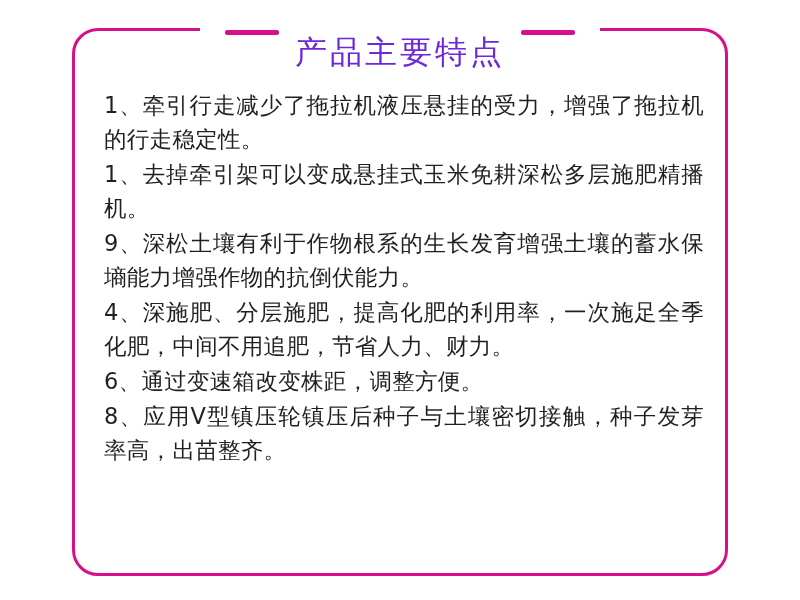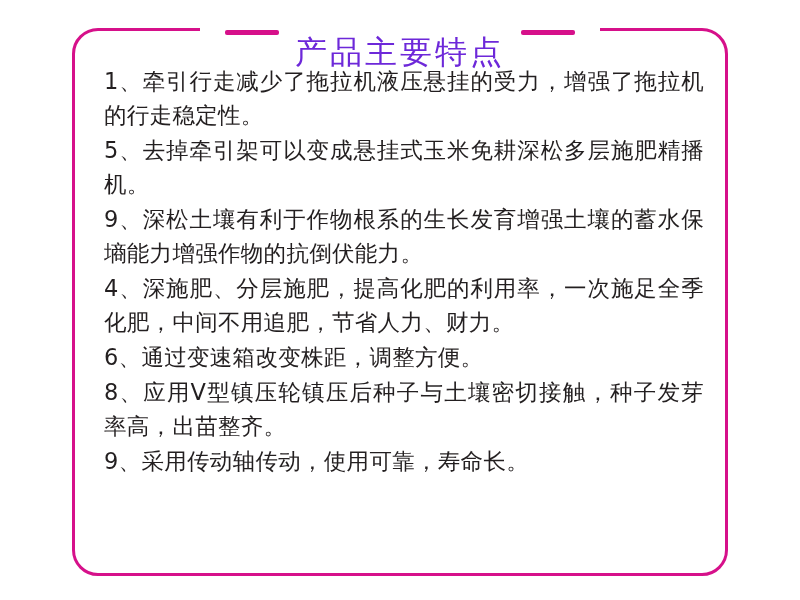--- a/index.html
+++ b/index.html
@@ -73,21 +73,21 @@
     color: #6d28d9;
     letter-spacing: 3px;
     line-height: 1;
     white-space: nowrap;
     margin-top: 39px;
   }
 
   .content {
     position: absolute;
     left: 104px;
-    top: 64px;
+    top: 88px;
     width: 600px;
     height: 492px;
     z-index: 1;
   }
 
   .item {
     display: block;
     font-family: "DejaVu Sans", "Liberation Sans", sans-serif;
     font-size: 22.5px;
     line-height: 34px;
@@ -107,21 +107,20 @@
   <div class="title-gap"></div>
 
   <div class="title-row">
     <span class="dash"></span>
     <span class="title-text">产品主要特点</span>
     <span class="dash"></span>
   </div>
 
   <div class="content">
     <p class="item">1、牵引行走减少了拖拉机液压悬挂的受力，增强了拖拉机的行走稳定性。</p>
-    <p class="item">5、去掉牵引架可以变成悬挂式玉米免耕深松多层施肥精播机。</p>
+    <p class="item">1、去掉牵引架可以变成悬挂式玉米免耕深松多层施肥精播机。</p>
     <p class="item">9、深松土壤有利于作物根系的生长发育增强土壤的蓄水保墒能力增强作物的抗倒伏能力。</p>
     <p class="item">4、深施肥、分层施肥，提高化肥的利用率，一次施足全季化肥，中间不用追肥，节省人力、财力。</p>
     <p class="item">6、通过变速箱改变株距，调整方便。</p>
     <p class="item">8、应用V型镇压轮镇压后种子与土壤密切接触，种子发芽率高，出苗整齐。</p>
-    <p class="item">9、采用传动轴传动，使用可靠，寿命长。</p>
   </div>
 
 </div>
 
 </body></html>

